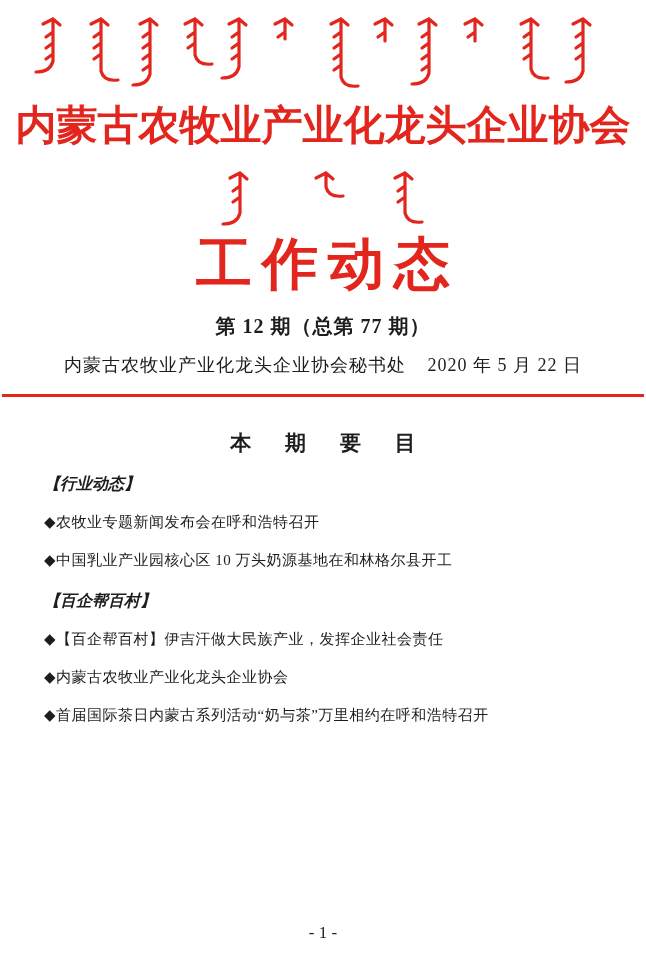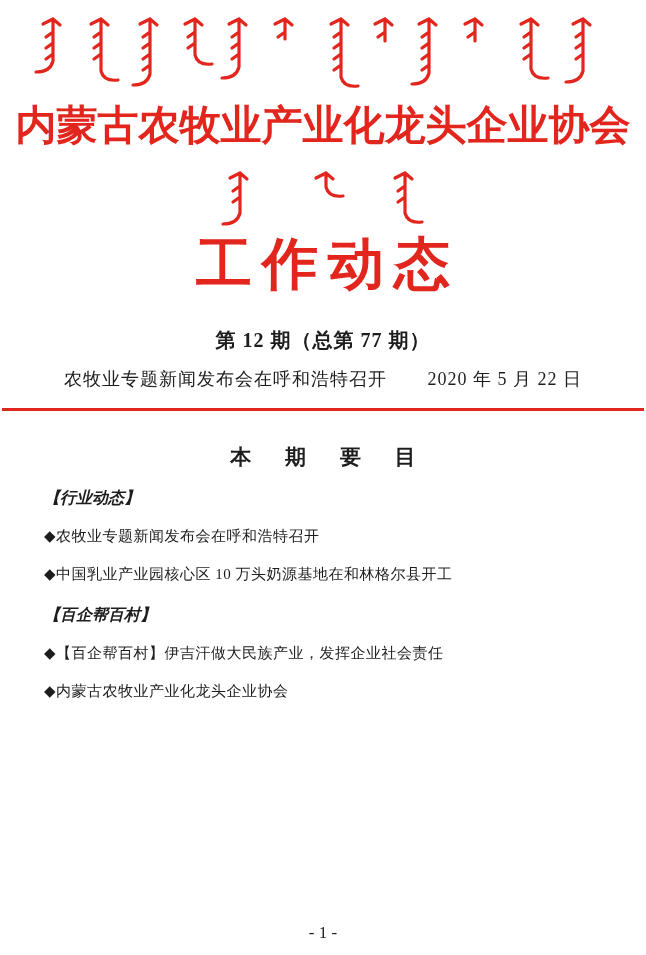--- a/index.html
+++ b/index.html
@@ -37,21 +37,21 @@
     text-align: center;
     font-size: 56px;
     font-weight: bold;
     line-height: 70px;
     letter-spacing: 10px;
     text-indent: 10px;
     color: #e3261d;
     white-space: nowrap;
   }
   .issue-line {
-    margin-top: 27px;
+    margin-top: 13px;
     text-align: center;
     font-size: 20px;
     font-weight: bold;
     line-height: 28px;
     letter-spacing: 1px;
   }
   .info-row {
     display: flex;
     justify-content: space-between;
     align-items: baseline;
@@ -139,33 +139,34 @@
         <path d="M128,6 l-10,5 M128,6 l7,6 M128,6 v14 M128,20 c2,8 9,10 17,9"></path>
         <path d="M207,6 l-10,5 M207,6 l7,6 M207,6 v40 M207,19 l-7,5 M207,30 l-7,5 M207,46 c2,8 9,10 17,9"></path>
       </svg>
   </div>
 
   <div class="bulletin-title">工作动态</div>
 
   <div class="issue-line">第 12 期（总第 77 期）</div>
 
   <div class="info-row">
-    <span class="publisher">农牧业专题新闻发布会在呼和浩特召开</span>
+    <span class="publisher">内蒙古农牧业产业化龙头企业协会秘书处</span>
     <span class="pub-date">2020 年 5 月 22 日</span>
   </div>
 
   <div class="red-rule"></div>
 
   <div class="contents">
     <div class="contents-title">本 期 要 目</div>
 
     <div class="section-heading">【行业动态】</div>
     <div class="toc-item">◆农牧业专题新闻发布会在呼和浩特召开</div>
     <div class="toc-item">◆中国乳业产业园核心区 10 万头奶源基地在和林格尔县开工</div>
 
     <div class="section-heading">【百企帮百村】</div>
     <div class="toc-item">◆【百企帮百村】伊吉汗做大民族产业，发挥企业社会责任</div>
     <div class="toc-item">◆内蒙古农牧业产业化龙头企业协会</div>
+    <div class="toc-item">◆首届国际茶日内蒙古系列活动“奶与茶”万里相约在呼和浩特召开</div>
   </div>
 
   <div class="page-number">- 1 -</div>
 
 </div>
 
 </body></html>

